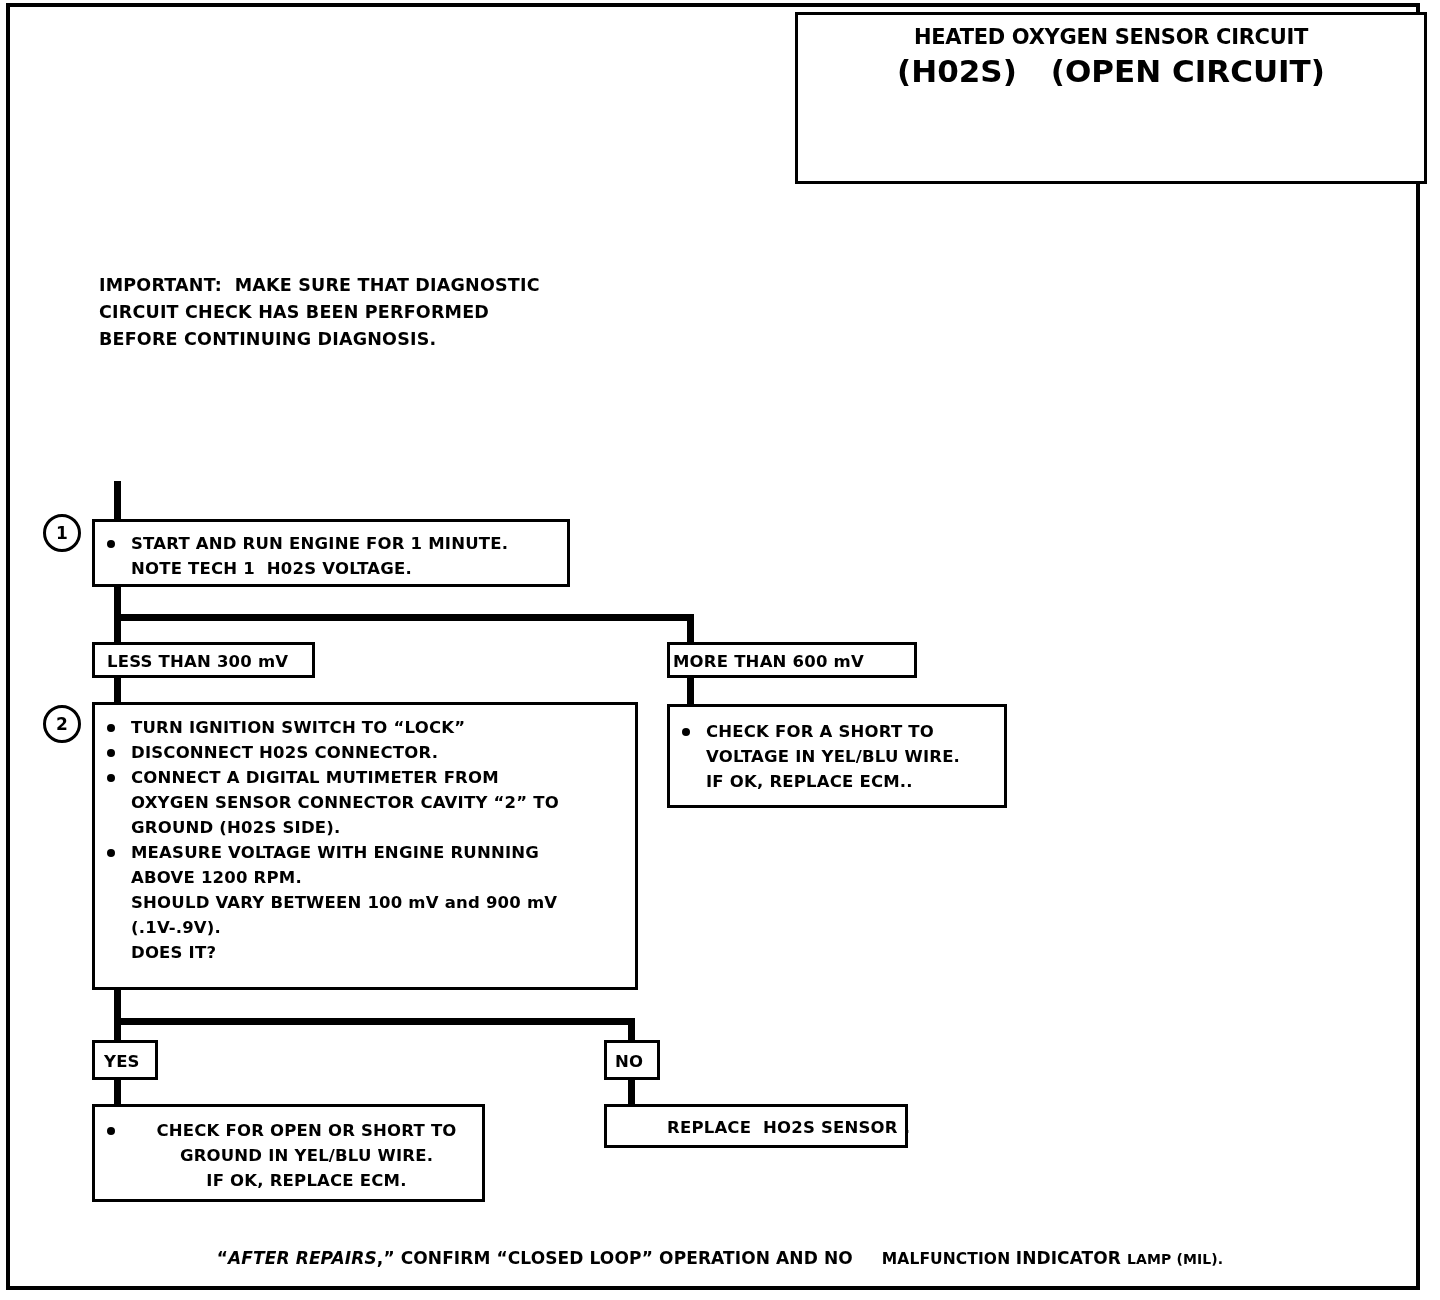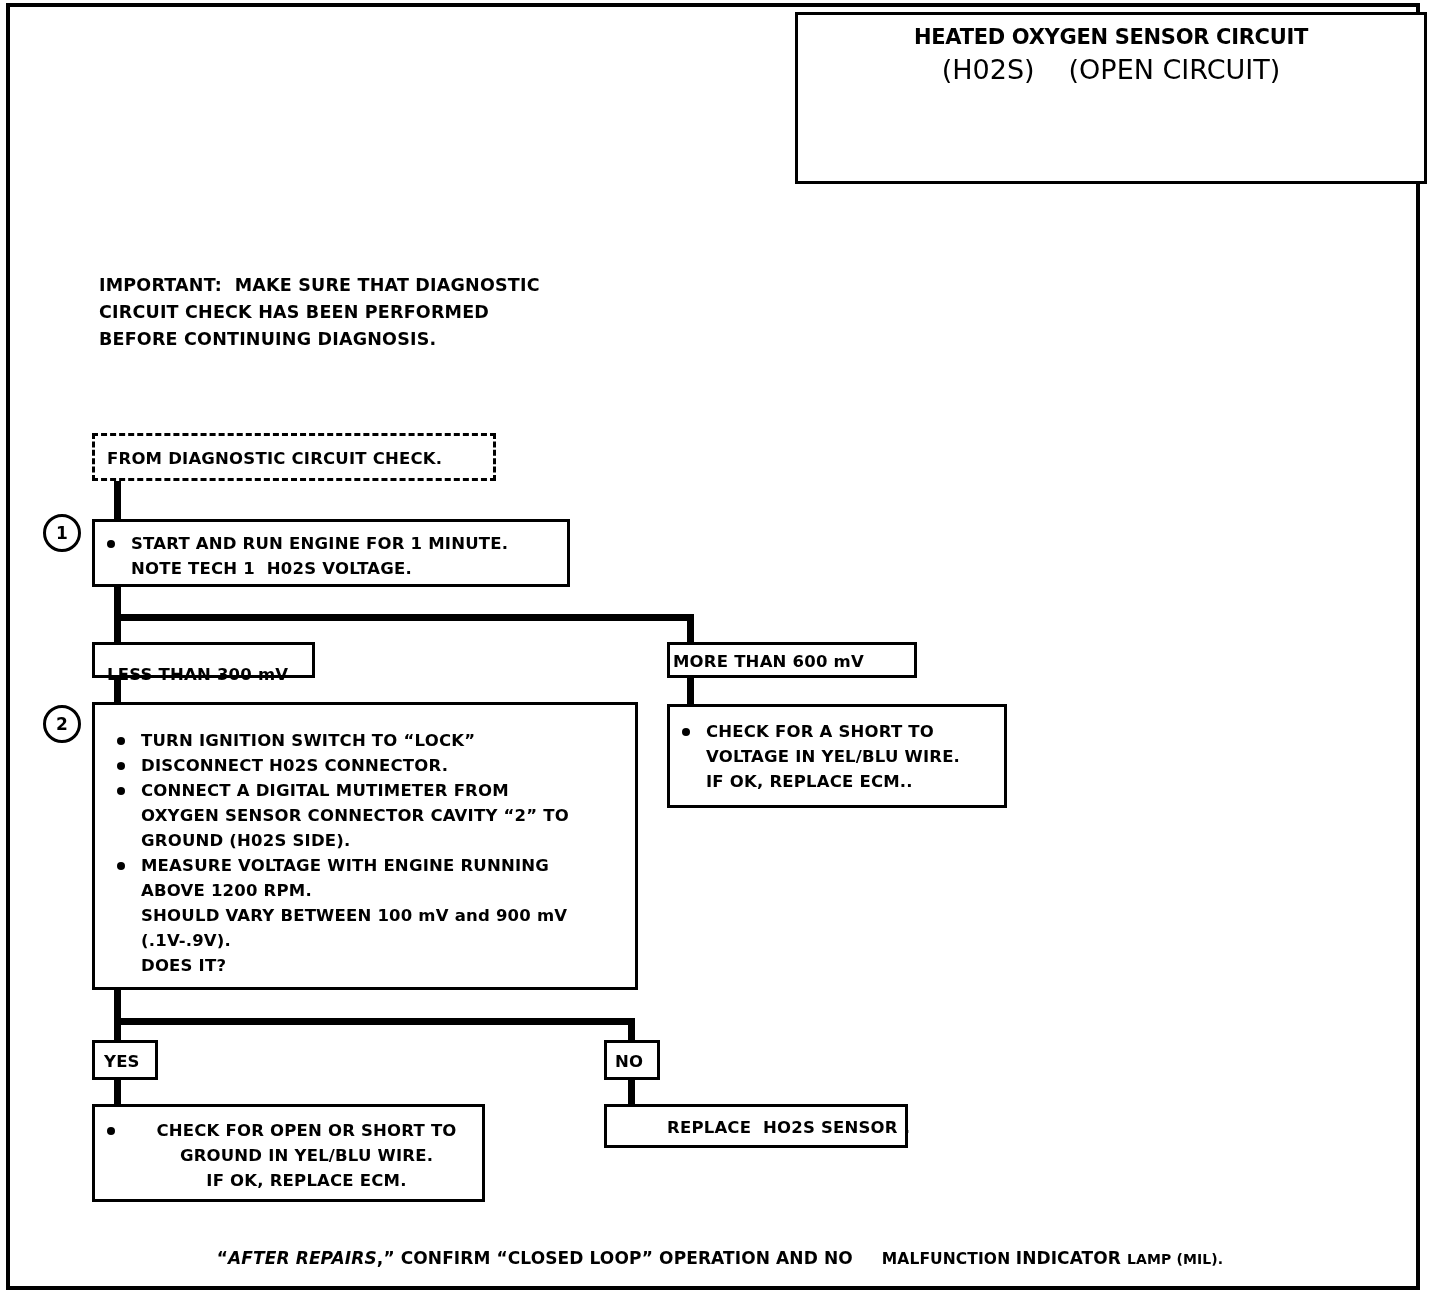--- a/index.html
+++ b/index.html
@@ -50,22 +50,22 @@
   }
   .title-l2 {
     font-size: 21px;
     font-weight: bold;
     letter-spacing: -0.3px;
     margin-top: 12px;
     line-height: 1.0;
     white-space: nowrap;
   }
   .title-l3 {
-    font-size: 27px;
-    font-weight: normal;
+    font-size: 31px;
+    font-weight: bold;
     letter-spacing: 0px;
     margin-top: 8px;
     line-height: 1.0;
     white-space: nowrap;
   }
   .title-l3 .paren-left { margin-right: 34px; }
 
   
   .note {
     position: absolute;
@@ -186,55 +186,52 @@
 
   <div class="title-box">
     <div class="title-l2">HEATED OXYGEN SENSOR CIRCUIT</div>
     <div class="title-l3"><span class="paren-left">(H02S)</span><span>(OPEN CIRCUIT)</span></div>
   </div>
 
   <div class="note">IMPORTANT:  MAKE SURE THAT DIAGNOSTIC
 CIRCUIT CHECK HAS BEEN PERFORMED
 BEFORE CONTINUING DIAGNOSIS.</div>
 
-  <div class="box dashed" style="left:92px; top:433px; width:404px; height:48px;">
-    <div class="box-text" style="margin:11px 0 0 12px;">FROM DIAGNOSTIC CIRCUIT CHECK.</div>
-  </div>
 
   <div class="vline" style="left:114px; top:481px; width:7px; height:40px;"></div>
 
   <div class="step-circle" style="left:43px; top:514px;">1</div>
   <div class="box" style="left:92px; top:519px; width:478px; height:68px;">
     <ul class="blist" style="margin-top:9px;">
       <li>START AND RUN ENGINE FOR 1 MINUTE.
 NOTE TECH 1  H02S VOLTAGE.</li>
     </ul>
   </div>
 
   <div class="vline" style="left:114px; top:587px; width:7px; height:33px;"></div>
 
   <div class="hline" style="left:114px; top:614px; width:580px; height:7px;"></div>
 
   <div class="vline" style="left:114px; top:614px; width:7px; height:30px;"></div>
 
   <div class="vline" style="left:687px; top:614px; width:7px; height:30px;"></div>
 
   <div class="box" style="left:92px; top:642px; width:223px; height:36px;">
-    <div class="box-text" style="margin:18px 0 0 12px;">LESS THAN 300 mV</div>
+    <div class="box-text" style="margin:5px 0 0 12px;">LESS THAN 300 mV</div>
   </div>
   <div class="box" style="left:667px; top:642px; width:250px; height:36px;">
     <div class="box-text" style="margin:5px 0 0 3px;">MORE THAN 600 mV</div>
   </div>
 
   <div class="vline" style="left:114px; top:676px; width:7px; height:28px;"></div>
   <div class="vline" style="left:687px; top:676px; width:7px; height:28px;"></div>
 
   <div class="step-circle" style="left:43px; top:705px;">2</div>
   <div class="box" style="left:92px; top:702px; width:546px; height:288px;">
-    <ul class="blist" style="margin-top:23px;padding-left:10px;">
+    <ul class="blist" style="margin-top:10px;">
       <li>TURN IGNITION SWITCH TO “LOCK”</li>
       <li>DISCONNECT H02S CONNECTOR.</li>
       <li>CONNECT A DIGITAL MUTIMETER FROM
 OXYGEN SENSOR CONNECTOR CAVITY “2” TO
 GROUND (H02S SIDE).</li>
       <li>MEASURE VOLTAGE WITH ENGINE RUNNING
 ABOVE 1200 RPM.
 SHOULD VARY BETWEEN 100 mV and 900 mV
 (.1V-.9V).
 DOES IT?</li>

